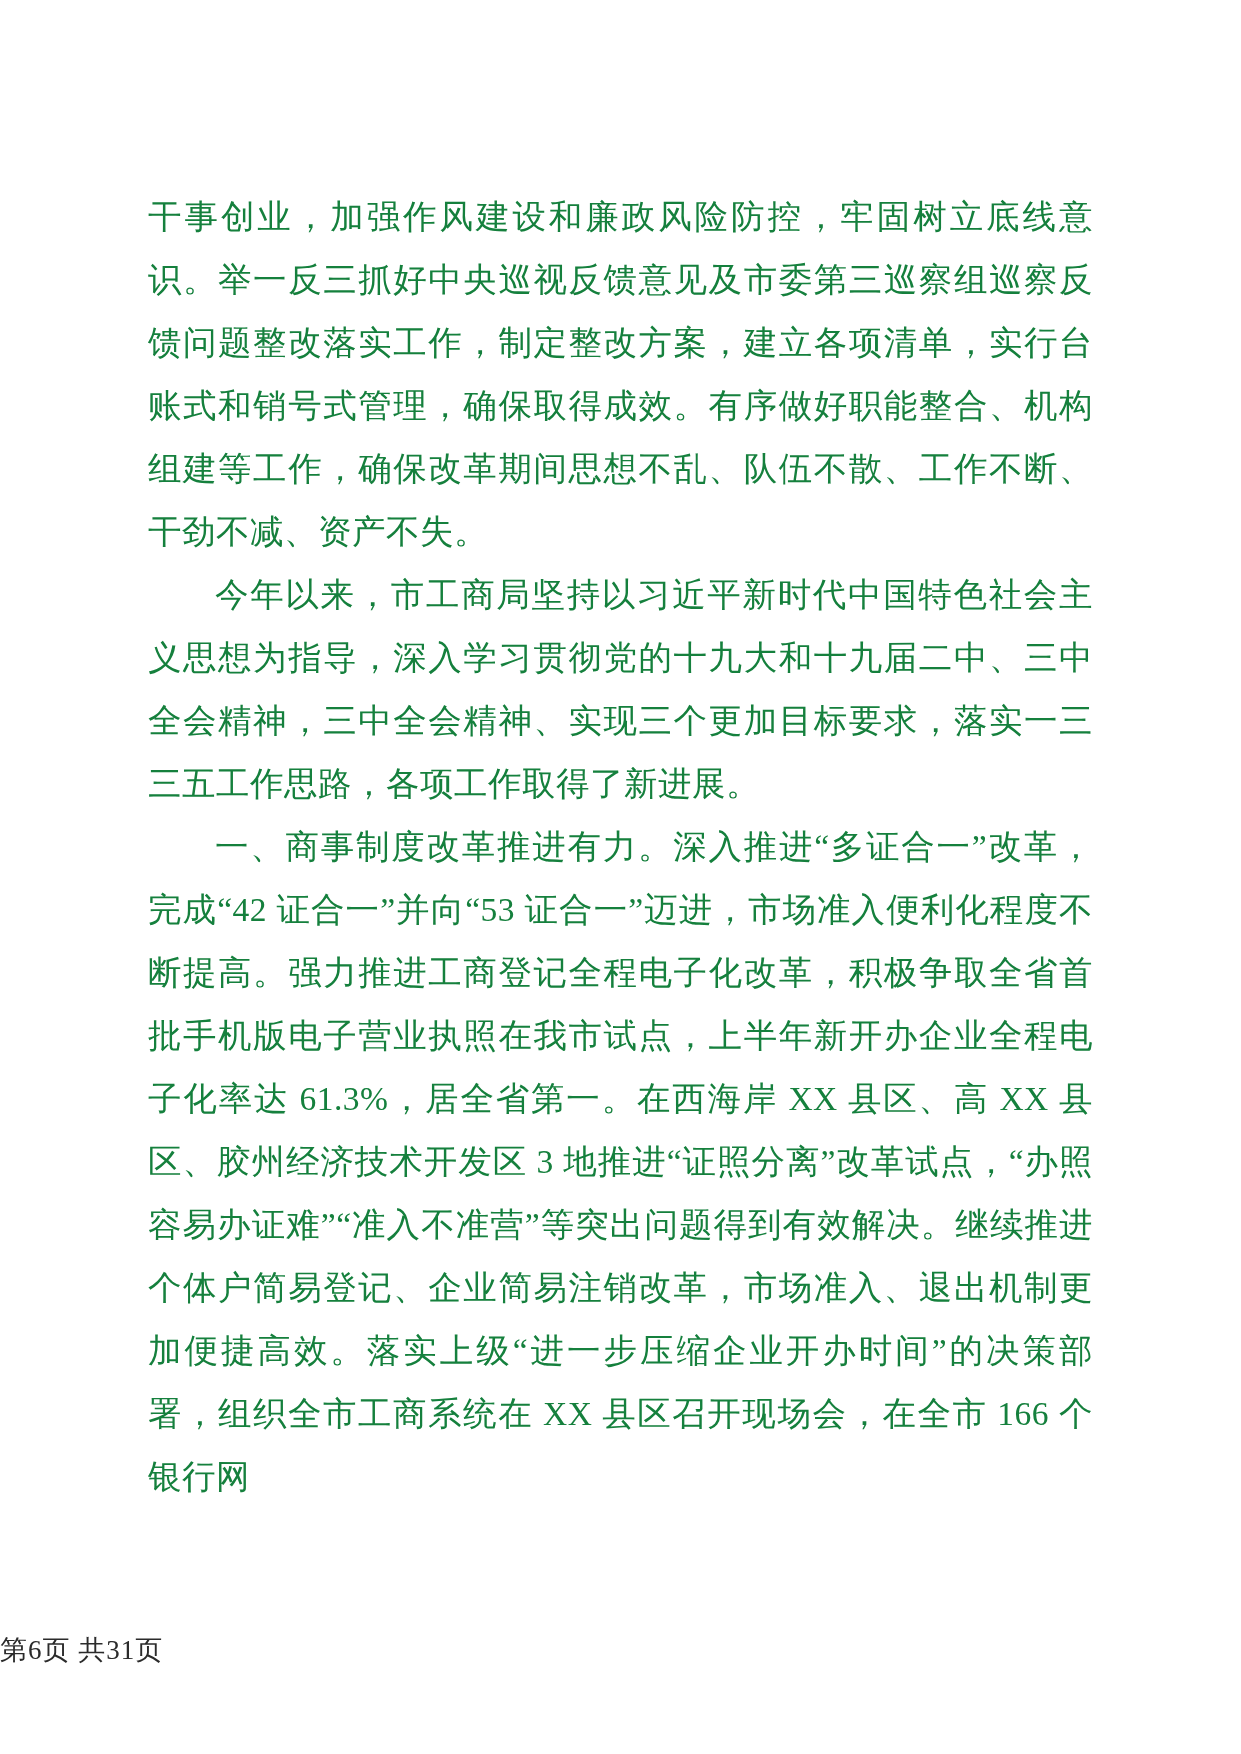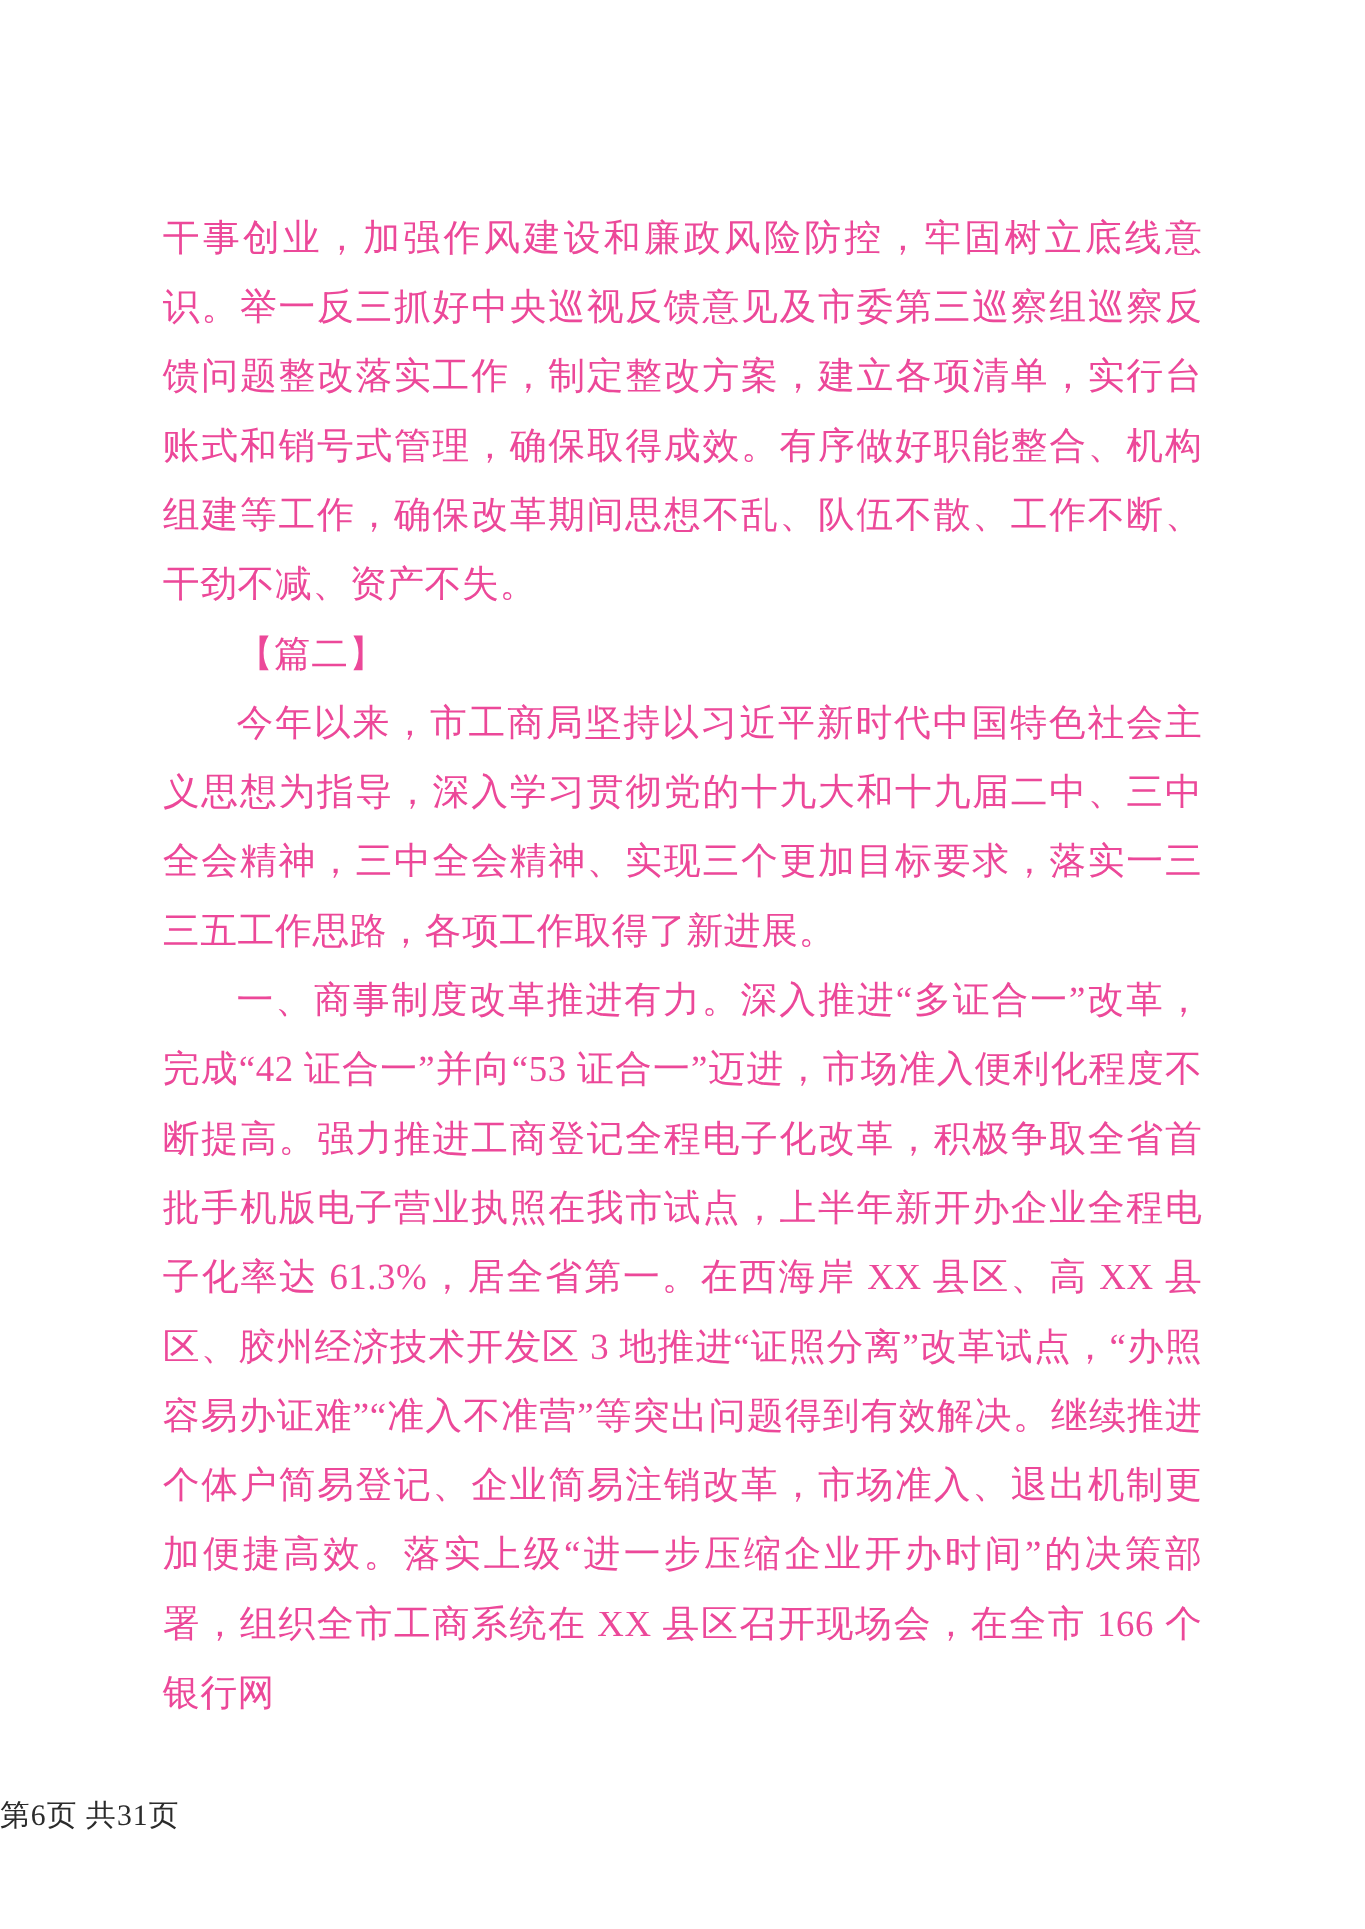--- a/index.html
+++ b/index.html
@@ -17,21 +17,21 @@
     font-family: "Liberation Serif", "DejaVu Serif", serif;
     color: #1b1b1b;
     overflow: hidden;
   }
   .doc-body {
     font-size: 33.5px;
     line-height: 63px;
     letter-spacing: 0.5px;
     text-align: justify;
     text-justify: inter-ideograph;
-    color: #ec4899;
+    color: #15803d;
   }
   .para {
     margin: 0 0 0 0;
     text-indent: 0;
     white-space: normal;
   }
   .para.indent {
     text-indent: 67px;
   }
   .para.heading {
@@ -51,21 +51,20 @@
     font-family: "Liberation Serif", "DejaVu Serif", serif;
   }
 </style>
 </head>
 <body>
 
 <div class="page">
 
   <div class="doc-body">
     <p class="para">干事创业，加强作风建设和廉政风险防控，牢固树立底线意识。举一反三抓好中央巡视反馈意见及市委第三巡察组巡察反馈问题整改落实工作，制定整改方案，建立各项清单，实行台账式和销号式管理，确保取得成效。有序做好职能整合、机构组建等工作，确保改革期间思想不乱、队伍不散、工作不断、干劲不减、资产不失。</p>
-    <p class="para heading">【篇二】</p>
     <p class="para indent">今年以来，市工商局坚持以习近平新时代中国特色社会主义思想为指导，深入学习贯彻党的十九大和十九届二中、三中全会精神，三中全会精神、实现三个更加目标要求，落实一三三五工作思路，各项工作取得了新进展。</p>
     <p class="para indent">一、商事制度改革推进有力。深入推进“多证合一”改革，完成“42 证合一”并向“53 证合一”迈进，市场准入便利化程度不断提高。强力推进工商登记全程电子化改革，积极争取全省首批手机版电子营业执照在我市试点，上半年新开办企业全程电子化率达 61.3%，居全省第一。在西海岸 XX 县区、高 XX 县区、胶州经济技术开发区 3 地推进“证照分离”改革试点，“办照容易办证难”“准入不准营”等突出问题得到有效解决。继续推进个体户简易登记、企业简易注销改革，市场准入、退出机制更加便捷高效。落实上级“进一步压缩企业开办时间”的决策部署，组织全市工商系统在 XX 县区召开现场会，在全市 166 个银行网</p>
   </div>
 
   <div class="footer">
     <span class="num">第6页 共31页</span>
   </div>
 
 </div>
 

